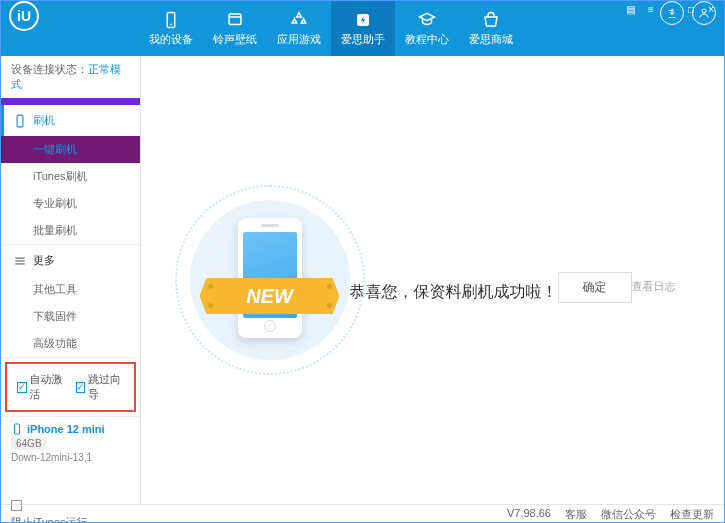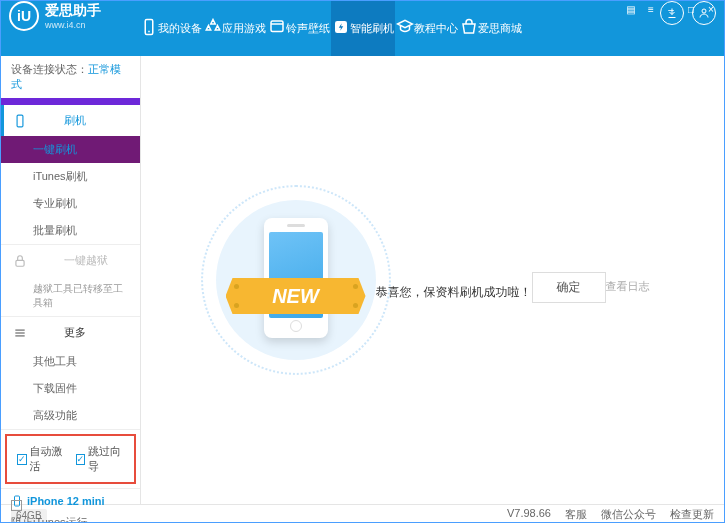--- a/index.html
+++ b/index.html
@@ -4,34 +4,34 @@
 <style>
 * { margin: 0; padding: 0; box-sizing: border-box; font-family: "Microsoft YaHei", sans-serif; }
 body { background: #fff; width: 725px; height: 523px; overflow: hidden; border: 1px solid #4a9eff; }
 .header { background: #1296db; height: 55px; display: flex; align-items: flex-start; padding: 0 8px; color: #fff; }
 .logo-area { display: flex; align-items: center; width: 130px; }
 .logo-circle { width: 30px; height: 30px; border: 2px solid #fff; border-radius: 50%; display: flex; align-items: center; justify-content: center; font-weight: bold; font-size: 14px; margin-right: 6px; }
 .logo-text { display: flex; flex-direction: column; }
 .logo-title { font-size: 14px; font-weight: bold; }
 .logo-url { font-size: 9px; opacity: 0.8; }
 .nav-tabs { display: flex; flex: 1; height: 100%; }
-.nav-tab { display: flex; flex-direction: row; align-items: center; justify-content: center; width: 64px; height: 100%; font-size: 11px; cursor: pointer; }
+.nav-tab { display: flex; flex-direction: column; align-items: center; justify-content: center; width: 64px; height: 100%; font-size: 11px; cursor: pointer; }
 .nav-tab.active { background: #0d7bc0; }
 .nav-icon { width: 18px; height: 18px; margin-bottom: 3px; }
 .header-right { display: flex; align-items: center; gap: 8px; }
 .circle-btn { width: 24px; height: 24px; border: 1.5px solid #fff; border-radius: 50%; display: flex; align-items: center; justify-content: center; cursor: pointer; }
 .win-controls { position: absolute; top: 2px; right: 6px; display: flex; gap: 4px; font-size: 10px; color: #fff; }
 .win-btn { width: 16px; height: 14px; display: flex; align-items: center; justify-content: center; cursor: pointer; }
 
 .body-area { display: flex; height: 448px; }
 .sidebar { width: 140px; border-right: 1px solid #e5e5e5; display: flex; flex-direction: column; font-size: 11px; }
 .status-bar { padding: 6px 10px; font-size: 11px; color: #666; border-bottom: 7px solid #6d28d9; }
 .status-value { color: #1296db; }
 .side-group { border-bottom: 1px solid #eee; }
-.side-header { display: flex; align-items: center; padding: 8px 12px; color: #333; cursor: pointer; gap: 31px; }
+.side-header { display: flex; align-items: center; padding: 8px 12px; color: #333; cursor: pointer; }
 .side-header.active-header { color: #1296db; border-left: 3px solid #1296db; padding-left: 9px; }
 .side-header-icon { width: 14px; height: 14px; margin-right: 6px; }
 .side-item { padding: 6px 12px 6px 32px; color: #666; cursor: pointer; }
 .side-item.active { background: #701a75; color: #1296db; }
 .side-note { padding: 6px 12px 6px 32px; color: #999; font-size: 10px; line-height: 1.4; }
 .checkbox-row { padding: 8px 10px; border: 2px solid #e74c3c; margin: 4px; display: flex; gap: 10px; font-size: 11px; color: #555; }
 .cb { display: flex; align-items: center; gap: 3px; cursor: pointer; }
 .cb-box { width: 11px; height: 11px; border: 1px solid #1296db; display: flex; align-items: center; justify-content: center; color: #1296db; font-size: 9px; }
 .device-block { padding: 6px 10px; font-size: 11px; border-top: 1px solid #eee; }
 .device-name { color: #1296db; font-weight: bold; display: flex; align-items: flex-start; gap: 4px; }
@@ -41,21 +41,21 @@
 .main { flex: 1; display: flex; flex-direction: row; align-items: center; justify-content: center; position: relative; }
 .phone-illus { position: relative; width: 160px; height: 160px; }
 .circle-bg { width: 160px; height: 160px; border-radius: 50%; background: #e8f4fd; position: absolute; }
 .dots-ring { position: absolute; width: 190px; height: 190px; left: -15px; top: -15px; border: 2px dotted #cde6f9; border-radius: 50%; }
 .phone { position: absolute; left: 48px; top: 18px; width: 64px; height: 120px; background: #fff; border-radius: 8px; box-shadow: 0 4px 10px rgba(0,0,0,0.15); }
 .phone::before { content: ""; position: absolute; top: 6px; left: 50%; transform: translateX(-50%); width: 18px; height: 3px; background: #ddd; border-radius: 2px; }
 .phone::after { content: ""; position: absolute; bottom: 6px; left: 50%; transform: translateX(-50%); width: 10px; height: 10px; border: 1px solid #ddd; border-radius: 50%; }
 .phone-screen { position: absolute; top: 14px; left: 5px; right: 5px; bottom: 20px; background: linear-gradient(160deg, #6fc3f7, #3ba7e8); border-radius: 2px; }
 .new-banner { position: absolute; left: 10px; top: 78px; width: 140px; height: 36px; background: #f7b731; display: flex; align-items: center; justify-content: center; font-weight: 900; font-size: 20px; color: #fff; font-style: italic; clip-path: polygon(5% 0, 95% 0, 100% 50%, 95% 100%, 5% 100%, 0 50%); }
 .screw { position: absolute; width: 5px; height: 5px; background: #d9a320; border-radius: 50%; }
-.msg { font-size: 12px; color: #333; margin-top: 24px; }
+.msg { font-size: 16px; color: #333; margin-top: 24px; }
 .confirm-btn { margin-top: 14px; padding: 6px 24px; border: 1px solid #ddd; background: #fff; font-size: 12px; cursor: pointer; color: #555; }
 .log-link { margin-top: 12px; font-size: 11px; color: #aaa; cursor: pointer; }
 
 .footer { height: 20px; border-top: 1px solid #e5e5e5; display: flex; align-items: center; font-size: 11px; color: #666; padding: 0 10px; }
 .footer-left { display: flex; align-items: flex-start; gap: 4px; cursor: pointer; flex-direction: column; }
 .footer-cb { width: 11px; height: 11px; border: 1px solid #999; }
 .footer-right { margin-left: auto; display: flex; gap: 14px; }
 .footer-item { cursor: pointer; }
 </style>
 </head>
@@ -65,52 +65,48 @@
   <span class="win-btn">▤</span>
   <span class="win-btn">≡</span>
   <span class="win-btn">–</span>
   <span class="win-btn">□</span>
   <span class="win-btn">×</span>
 </div>
 
 <div class="header">
   <div class="logo-area">
     <div class="logo-circle">iU</div>
-    <div class="logo-text">
-      <span class="logo-title">爱思助手</span>
-      <span class="logo-url">www.i4.cn</span>
-    </div>
   </div>
   <div class="nav-tabs">
     <div class="nav-tab">
       <svg class="nav-icon" viewBox="0 0 24 24" fill="none" stroke="#fff" stroke-width="2">
           <rect x="7" y="2" width="10" height="20" rx="2"></rect>
           <line x1="11" y1="18" x2="13" y2="18"></line>
         </svg>
       <span>我的设备</span>
     </div>
     <div class="nav-tab">
       <svg class="nav-icon" viewBox="0 0 24 24" fill="none" stroke="#fff" stroke-width="2">
-          <path d="M12 2l3 6h-6z M6 10l3 6H3z M18 10l3 6h-6z"></path>
-        </svg>
-      <span>应用游戏</span>
-    </div>
-    <div class="nav-tab">
-      <svg class="nav-icon" viewBox="0 0 24 24" fill="none" stroke="#fff" stroke-width="2">
           <rect x="4" y="4" width="16" height="14" rx="2"></rect>
           <path d="M4 8h16"></path>
         </svg>
       <span>铃声壁纸</span>
+    </div>
+    <div class="nav-tab">
+      <svg class="nav-icon" viewBox="0 0 24 24" fill="none" stroke="#fff" stroke-width="2">
+          <path d="M12 2l3 6h-6z M6 10l3 6H3z M18 10l3 6h-6z"></path>
+        </svg>
+      <span>应用游戏</span>
     </div>
     <div class="nav-tab active">
       <svg class="nav-icon" viewBox="0 0 24 24" fill="#fff">
           <rect x="4" y="4" width="16" height="16" rx="3"></rect>
           <path d="M13 7l-4 6h3l-1 4 4-6h-3z" fill="#0d7bc0"></path>
         </svg>
-      <span>智能刷机</span>
+      <span>爱思助手</span>
     </div>
     <div class="nav-tab">
       <svg class="nav-icon" viewBox="0 0 24 24" fill="none" stroke="#fff" stroke-width="2">
           <path d="M2 8l10-5 10 5-10 5z"></path>
           <path d="M6 10v5c0 1 3 3 6 3s6-2 6-3v-5"></path>
         </svg>
       <span>教程中心</span>
     </div>
     <div class="nav-tab">
       <svg class="nav-icon" viewBox="0 0 24 24" fill="none" stroke="#fff" stroke-width="2">
@@ -147,30 +143,20 @@
             <rect x="7" y="2" width="10" height="20" rx="2"></rect>
           </svg>
         <span>刷机</span>
       </div>
       <div class="side-item active">一键刷机</div>
       <div class="side-item">iTunes刷机</div>
       <div class="side-item">专业刷机</div>
       <div class="side-item">批量刷机</div>
     </div>
 
-    <div class="side-group">
-      <div class="side-header" style="color:#bbb">
-        <svg class="side-header-icon" viewBox="0 0 24 24" fill="none" stroke="#bbb" stroke-width="2">
-            <rect x="5" y="11" width="14" height="10" rx="2"></rect>
-            <path d="M8 11V7a4 4 0 018 0v4"></path>
-          </svg>
-        <span>一键越狱</span>
-      </div>
-      <div class="side-note">越狱工具已转移至工具箱</div>
-    </div>
 
     <div class="side-group">
       <div class="side-header">
         <svg class="side-header-icon" viewBox="0 0 24 24" fill="none" stroke="#666" stroke-width="2">
             <line x1="4" y1="7" x2="20" y2="7"></line>
             <line x1="4" y1="12" x2="20" y2="12"></line>
             <line x1="4" y1="17" x2="20" y2="17"></line>
           </svg>
         <span>更多</span>
       </div>

